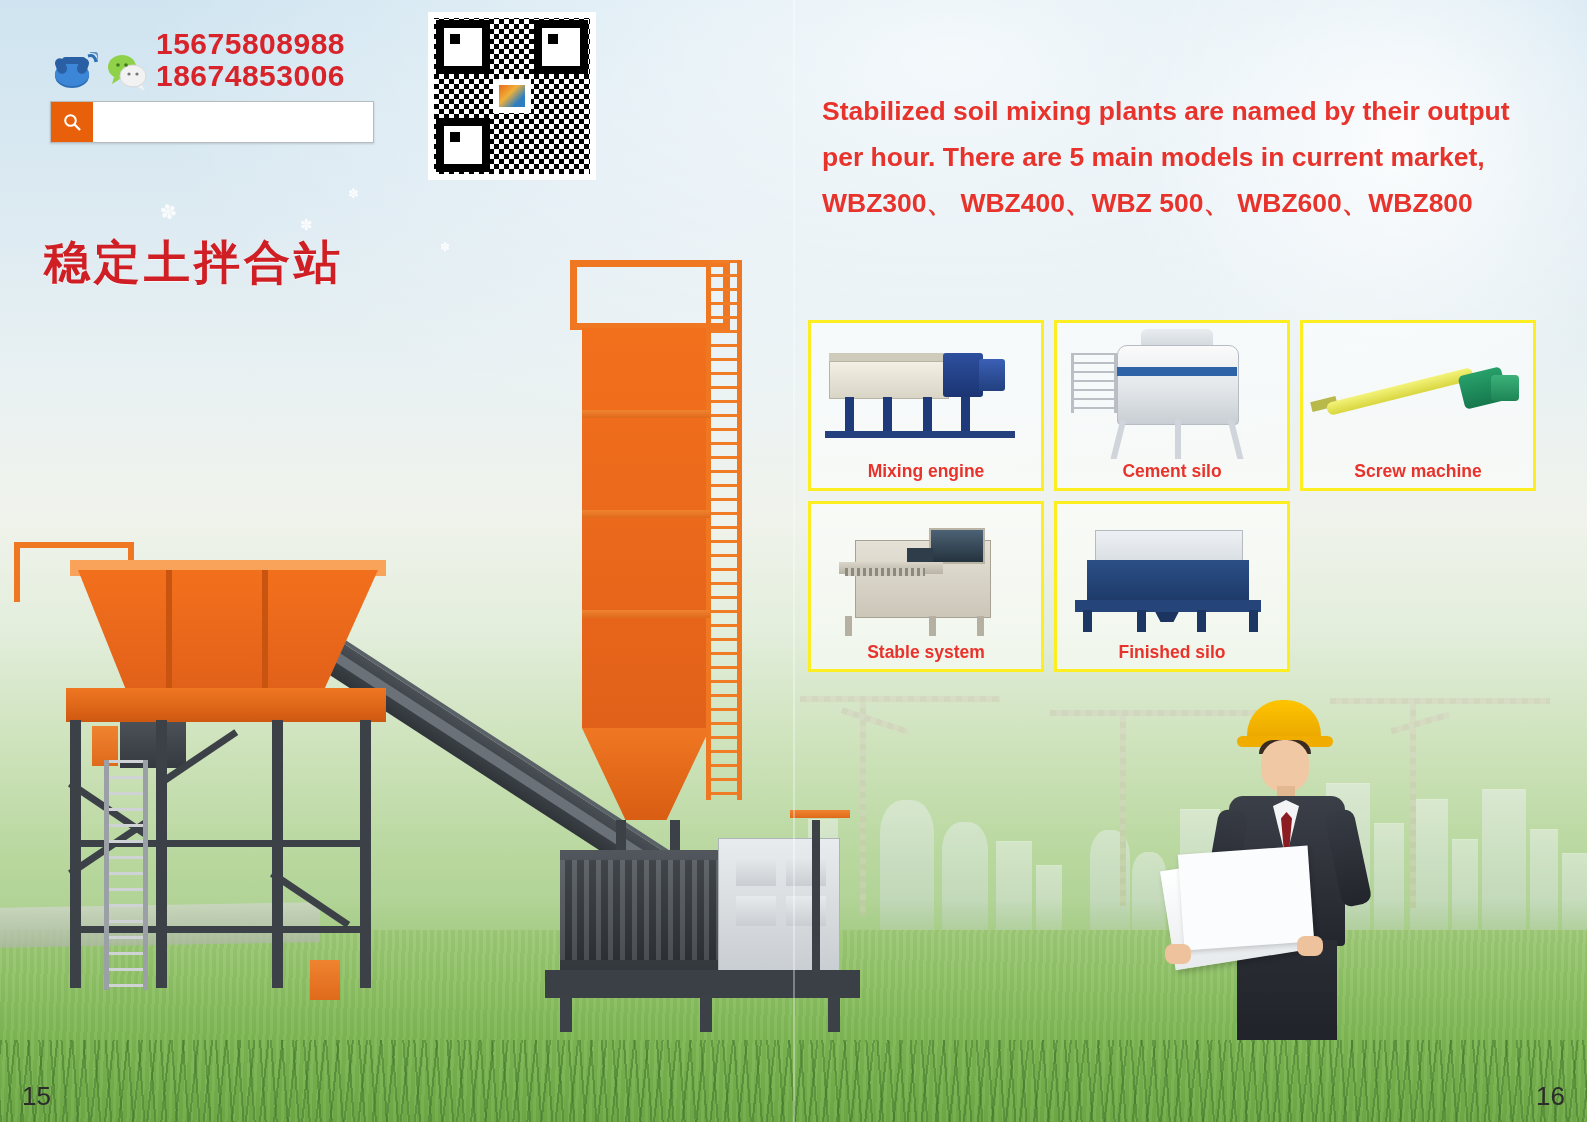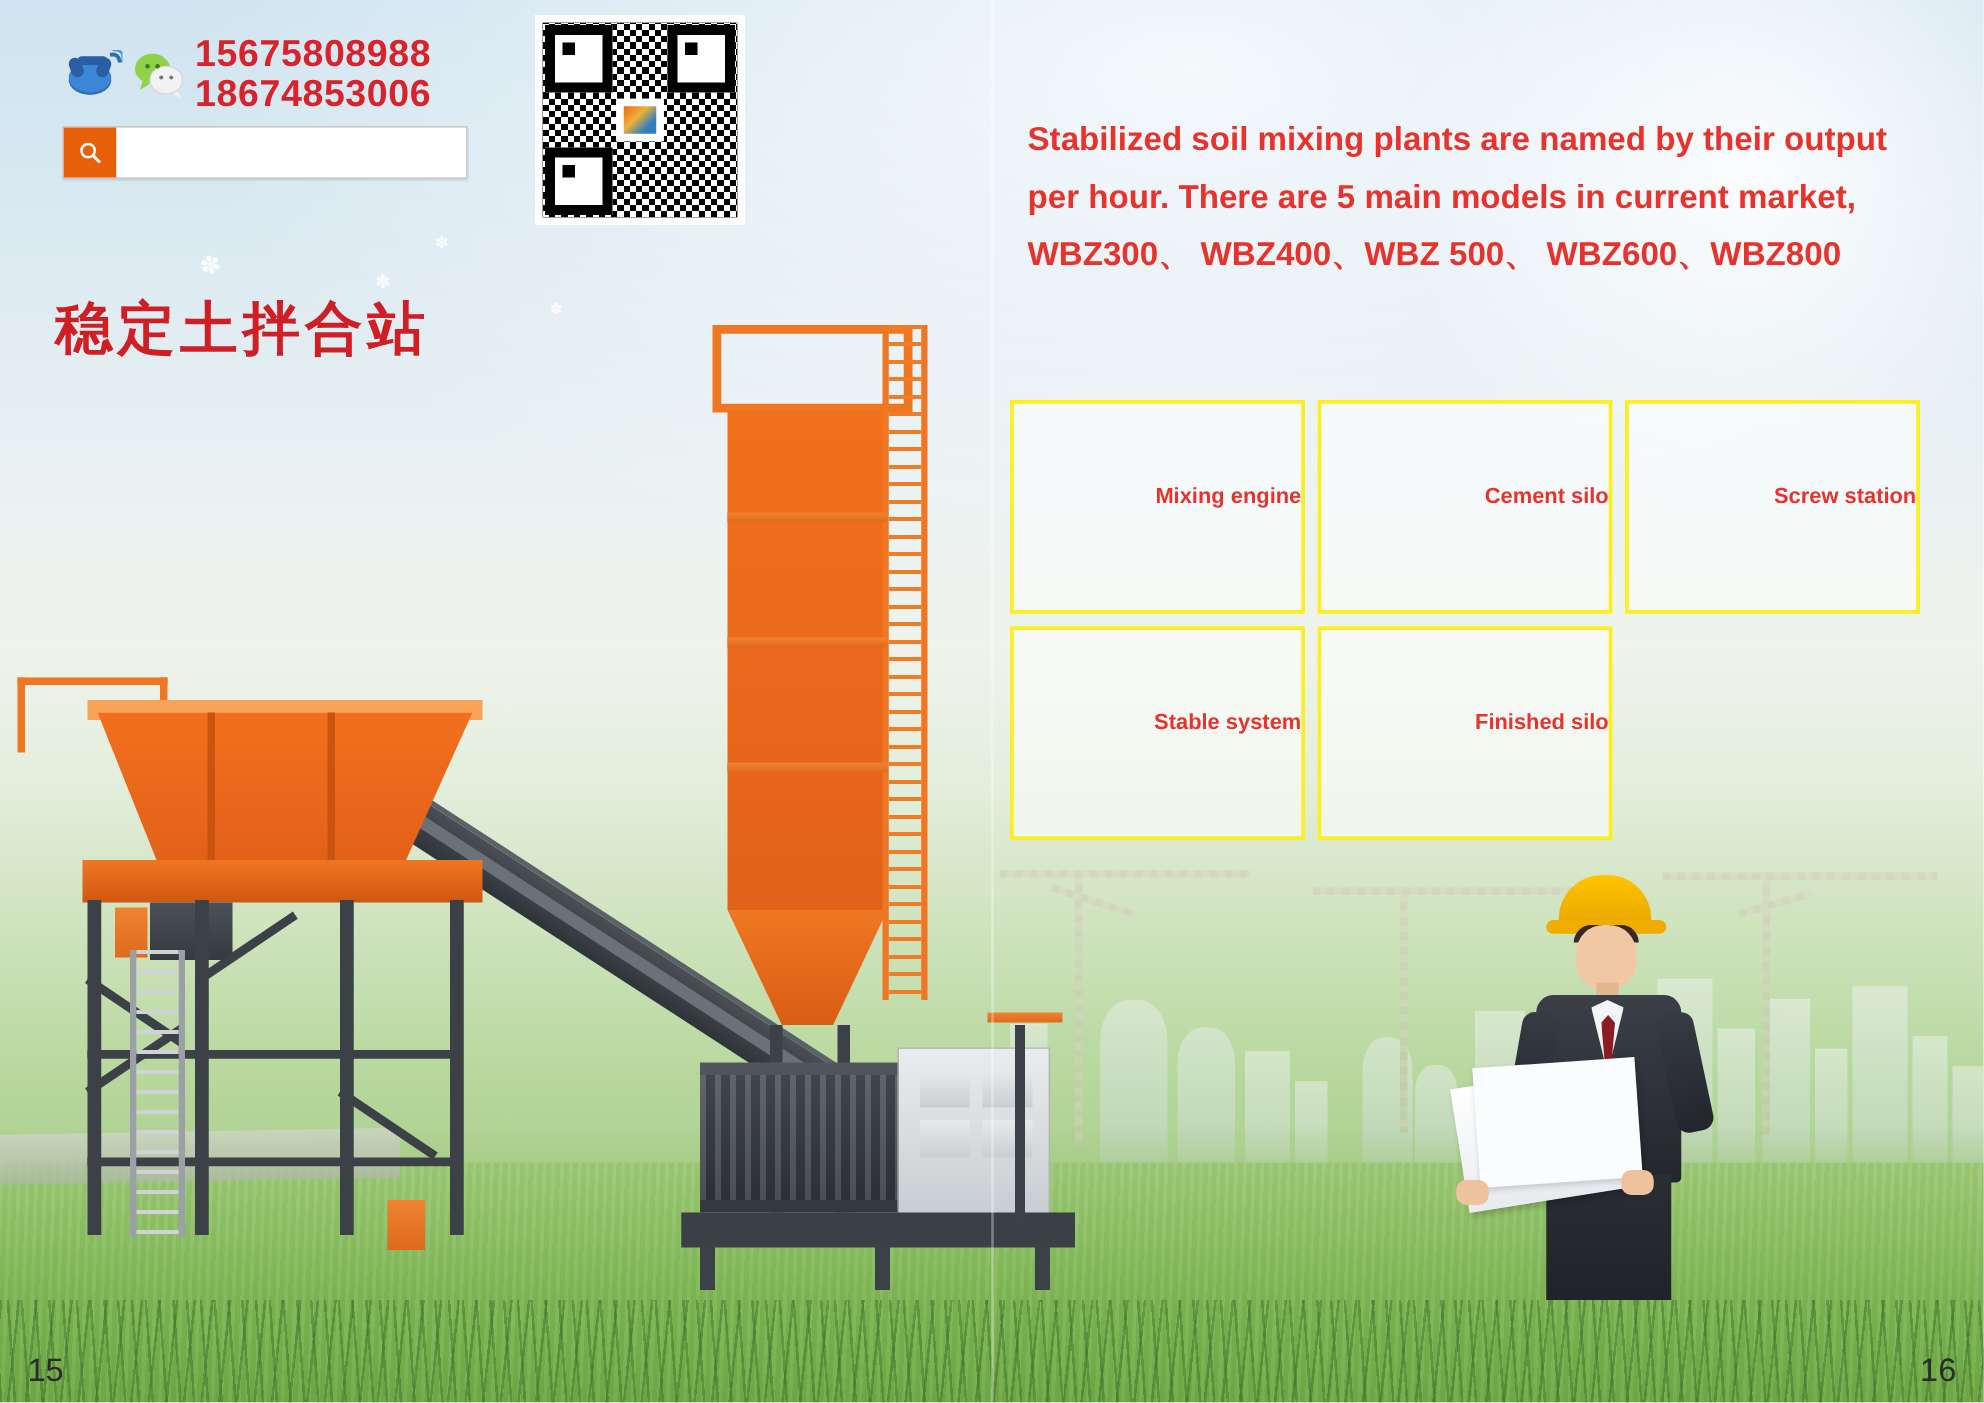--- a/index.html
+++ b/index.html
@@ -33,21 +33,21 @@
   .cool{position:absolute;bottom:0;background:linear-gradient(to bottom,#eef3f5,#c8d4da);border-radius:42% 42% 6% 6%/22% 22% 4% 4%;}
   .crane{position:absolute;background:#d9d2c3;}
   .crane .mast{position:absolute;width:6px;background:repeating-linear-gradient(to bottom,#cfc7b4 0 6px,rgba(0,0,0,0) 6px 12px),#d9d2c3;}
   .crane .jib{position:absolute;height:6px;background:repeating-linear-gradient(to right,#cfc7b4 0 6px,rgba(0,0,0,0) 6px 12px),#d9d2c3;}
 
   
   .bird{position:absolute;color:#fff;font-size:20px;opacity:.85;}
 
   
   .contact{position:absolute;left:50px;top:28px;width:360px;}
-  .phonerow{display:flex;align-items:center;gap:8px;}
+  .phonerow{display:flex;align-items:flex-end;gap:8px;}
   .icon-phone{width:48px;height:40px;position:relative;}
   .icon-wechat{width:42px;height:40px;position:relative;}
   .nums{display:flex;flex-direction:column;line-height:1.06;}
   .nums span{color:#d8232a;font-size:30px;font-weight:bold;letter-spacing:.5px;}
   .urlbar{margin-top:9px;display:flex;width:322px;height:40px;border:1px solid #b9bcbe;background:#fff;box-shadow:0 1px 2px rgba(0,0,0,.15);}
   .urlbar .txt{flex:1;display:flex;align-items:center;padding-left:10px;font-size:22px;color:#2b2b2b;}
   .urlbar .go{width:42px;background:#e8600a;display:flex;align-items:center;justify-content:center;}
 
   
   .qrwrap{position:absolute;left:428px;top:12px;width:168px;height:168px;background:#fff;padding:6px;box-sizing:border-box;}
@@ -65,21 +65,21 @@
   
   .cn-title{position:absolute;left:44px;top:232px;font-size:46px;font-weight:bold;color:#cf1f24;letter-spacing:4px;
             font-family:"DejaVu Sans",sans-serif;text-shadow:0 1px 0 rgba(255,255,255,.6);}
   .en-title{position:absolute;left:208px;top:325px;background:#fbee1a;color:#1c1c1c;font-size:25px;padding:7px 18px 9px 18px;}
 
   
   .para{position:absolute;left:822px;top:88px;width:700px;color:#e8332c;font-size:26.5px;line-height:1.74;font-weight:bold;}
 
   
   .grid{position:absolute;left:808px;top:320px;width:730px;display:grid;grid-template-columns:repeat(3,236px);grid-template-rows:171px 171px;gap:10px;}
-  .card{border:3px solid #fcee21;background:rgba(255,255,255,.55);display:flex;flex-direction:row;align-items:center;justify-content:flex-end;padding-bottom:20px;box-sizing:border-box;position:relative;}
+  .card{border:3px solid #fcee21;background:rgba(255,255,255,.55);display:flex;flex-direction:column;align-items:center;justify-content:flex-end;padding-bottom:6px;box-sizing:border-box;position:relative;}
   .card .pic{flex:1;width:100%;position:relative;overflow:hidden;}
   .card .cap{color:#e8332c;font-size:17.5px;font-weight:bold;padding-top:2px;}
 
   
   .mx-body{position:absolute;left:18px;top:38px;width:118px;height:36px;background:linear-gradient(to bottom,#f2efe4,#d9d5c6);border:1px solid #b9b5a6;}
   .mx-lid{position:absolute;left:18px;top:30px;width:118px;height:10px;background:#cfcbbb;}
   .mx-motor{position:absolute;left:132px;top:30px;width:40px;height:44px;background:linear-gradient(to bottom,#2e4f9e,#1b3573);border-radius:3px;}
   .mx-motor2{position:absolute;left:168px;top:36px;width:26px;height:32px;background:linear-gradient(to bottom,#3a5fb5,#22407f);border-radius:3px;}
   .mx-leg{position:absolute;width:9px;height:36px;background:#1f3a7a;}
   .mx-base{position:absolute;left:14px;top:108px;width:190px;height:7px;background:#24407f;}
@@ -399,21 +399,21 @@
       <div class="cap">Cement silo</div>
     </div>
 
     <div class="card">
       <div class="pic">
         <div class="sc-tip"></div>
         <div class="sc-tube"></div>
         <div class="sc-head"></div>
         <div class="sc-motor"></div>
       </div>
-      <div class="cap">Screw station</div>
+      <div class="cap">Screw machine</div>
     </div>
 
     <div class="card">
       <div class="pic">
         <div class="cs-cab"></div>
         <div class="cs-scr"></div>
         <div class="cs-scr2"></div>
         <div class="cs-desk"></div>
         <div class="cs-kb"></div>
         <div class="cs-leg" style="left:34px;top:112px;"></div>

